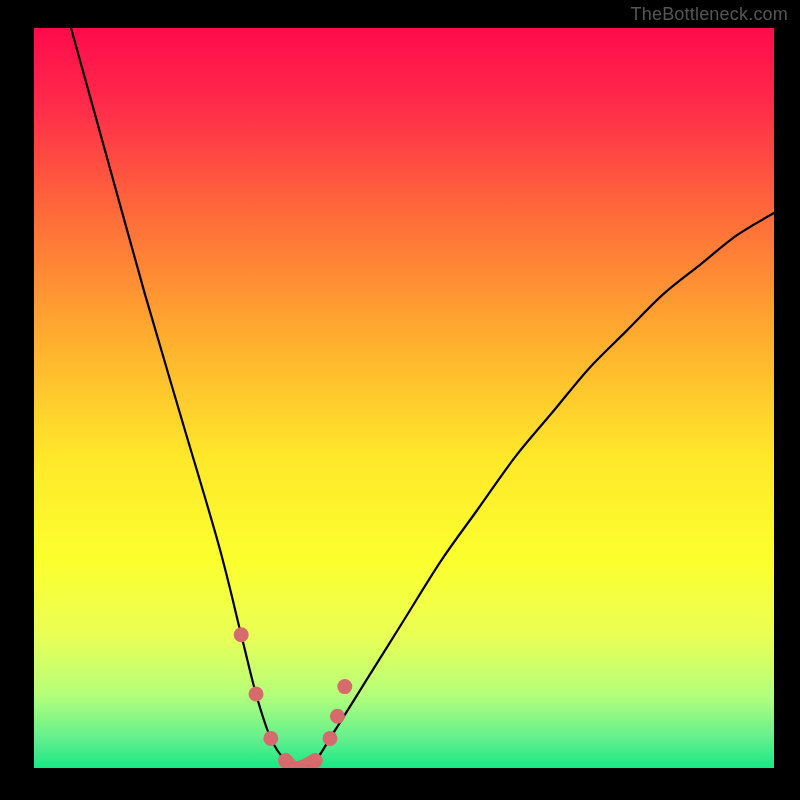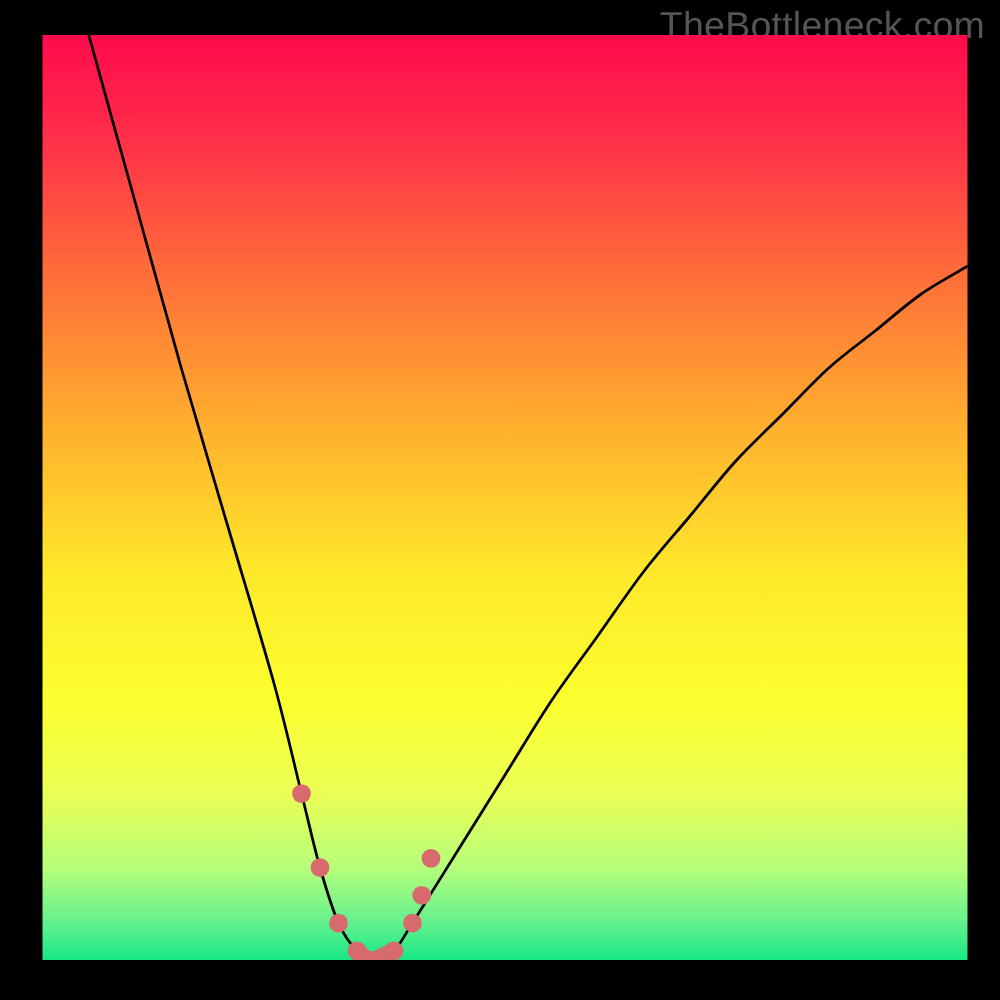--- a/index.html
+++ b/index.html
@@ -17,21 +17,21 @@
     left: 0;
     width: 800px;
     height: 800px;
     background: #000;
   }
   .watermark {
     position: absolute;
     top: 4px;
     right: 12px;
     color: #555;
-    font-size: 30px;
+    font-size: 18px;
     font-weight: 500;
     letter-spacing: 0.2px;
     user-select: none;
   }
   svg {
     position: absolute;
     top: 0;
     left: 0;
   }
 </style>

